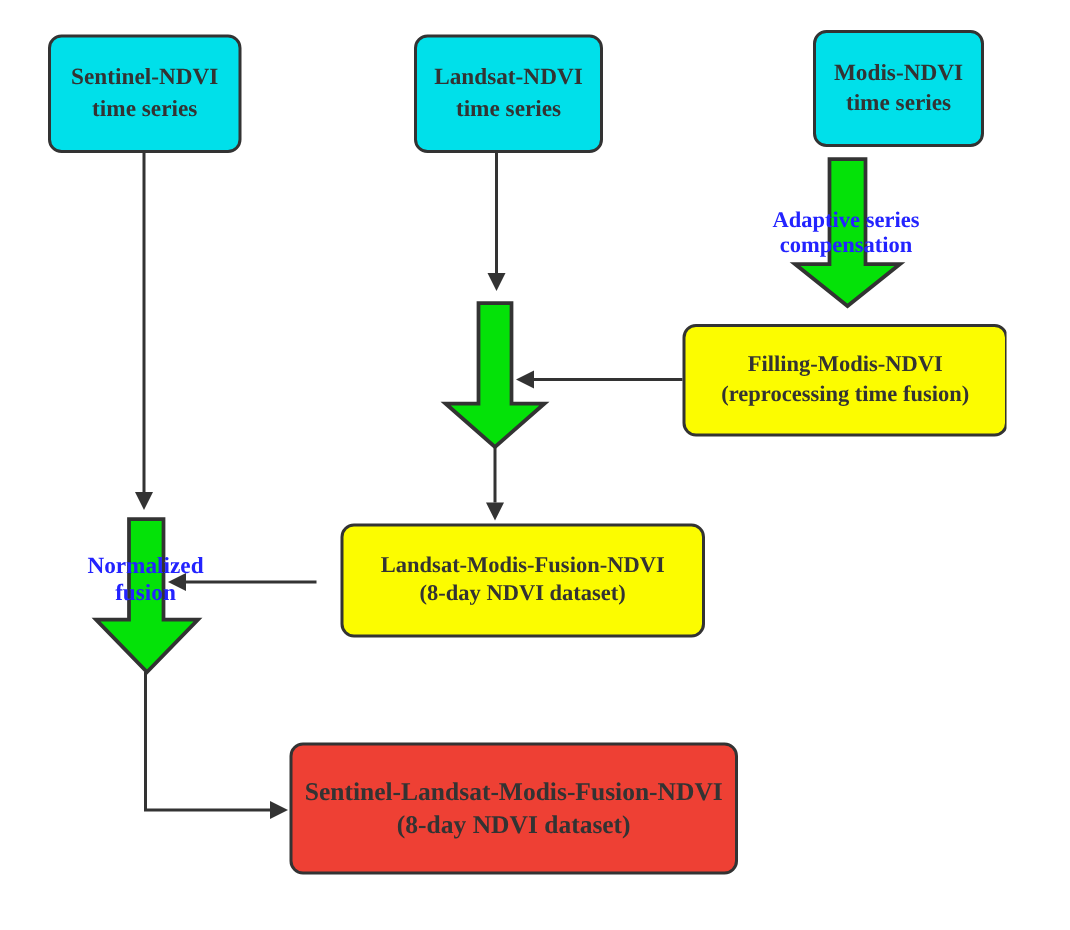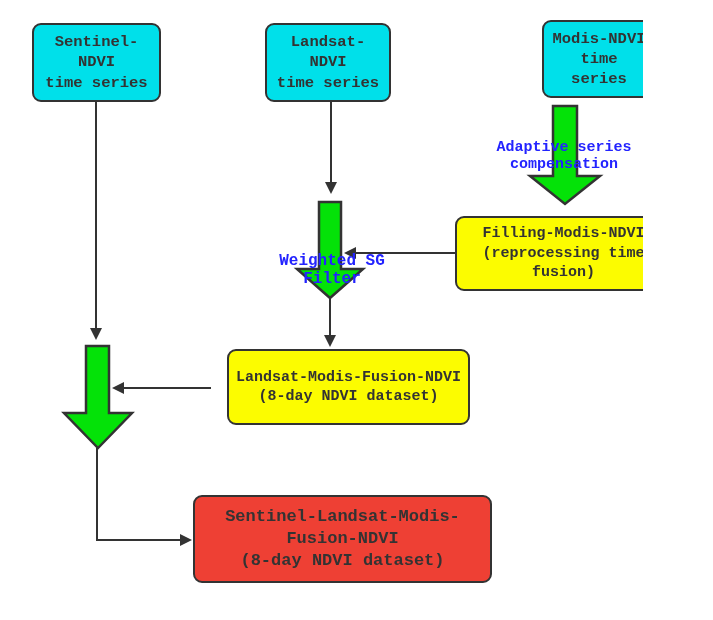--- a/index.html
+++ b/index.html
@@ -5,22 +5,23 @@
   html, body {
     margin: 0;
     padding: 0;
     background: #ffffff;
   }
   .canvas {
     position: relative;
     width: 643px;
     height: 620px;
     background: var(--canvas-bg, #ffffff);
-    font-family: Liberation Mono, monospace;
+    font-family: Liberation Serif, serif;
     overflow: hidden;
+    padding-left: 28px;
   }
   .wires {
     position: absolute;
     left: 0;
     top: 0;
     z-index: 1;
   }
   .node {
     position: absolute;
     z-index: 2;
@@ -35,21 +36,21 @@
     border: 2.5px solid var(--line-dark, #333333);
     border-radius: 9px;
     line-height: 1.3;
     padding: 2px 6px;
   }
   .node.cyan   { background: var(--input-cyan, #00e0ea); }
   .node.yellow { background: var(--process-yellow, #fcfc00); }
   .node.red    { background: var(--output-red, #ee4034); }
 
   #n-sentinel { left: 32px;  top: 23px;  width: 129px; height: 79px; font-size: 15.5px; }
-  #n-landsat  { left: 265px; top: 23px;  width: 126px; height: 79px; font-size: 15.5px; }
+  #n-landsat  { left: 276px; top: 23px;  width: 126px; height: 79px; font-size: 15.5px; }
   #n-modis    { left: 508px; top: 20px;  width: 114px; height: 78px; font-size: 15.5px; margin-left: 34px; }
   #n-filling  { left: 455px; top: 216px; width: 217px; height: 75px; font-size: 15px; }
   #n-fusion   { left: 227px; top: 349px; width: 243px; height: 76px; font-size: 15px; }
   #n-final    { left: 193px; top: 495px; width: 299px; height: 88px; font-size: 17px; }
 
   .flow-label {
     position: absolute;
     z-index: 3;
     color: var(--label-blue, #2323ff);
     font-weight: bold;
@@ -123,16 +124,17 @@
 
   <div class="node yellow" id="n-fusion">Landsat-Modis-Fusion-NDVI
 (8-day NDVI dataset)</div>
 
   <div class="node red" id="n-final">Sentinel-Landsat-Modis-Fusion-NDVI
 (8-day NDVI dataset)</div>
 
   <div class="flow-label" id="l-adaptive">Adaptive series
 compensation</div>
 
-  <div class="flow-label" id="l-weighted">Weighted SG Filter</div>
 
+  <div class="flow-label" id="l-normalized">Normalized
+fusion</div>
 
 </div>
 
 </body></html>

